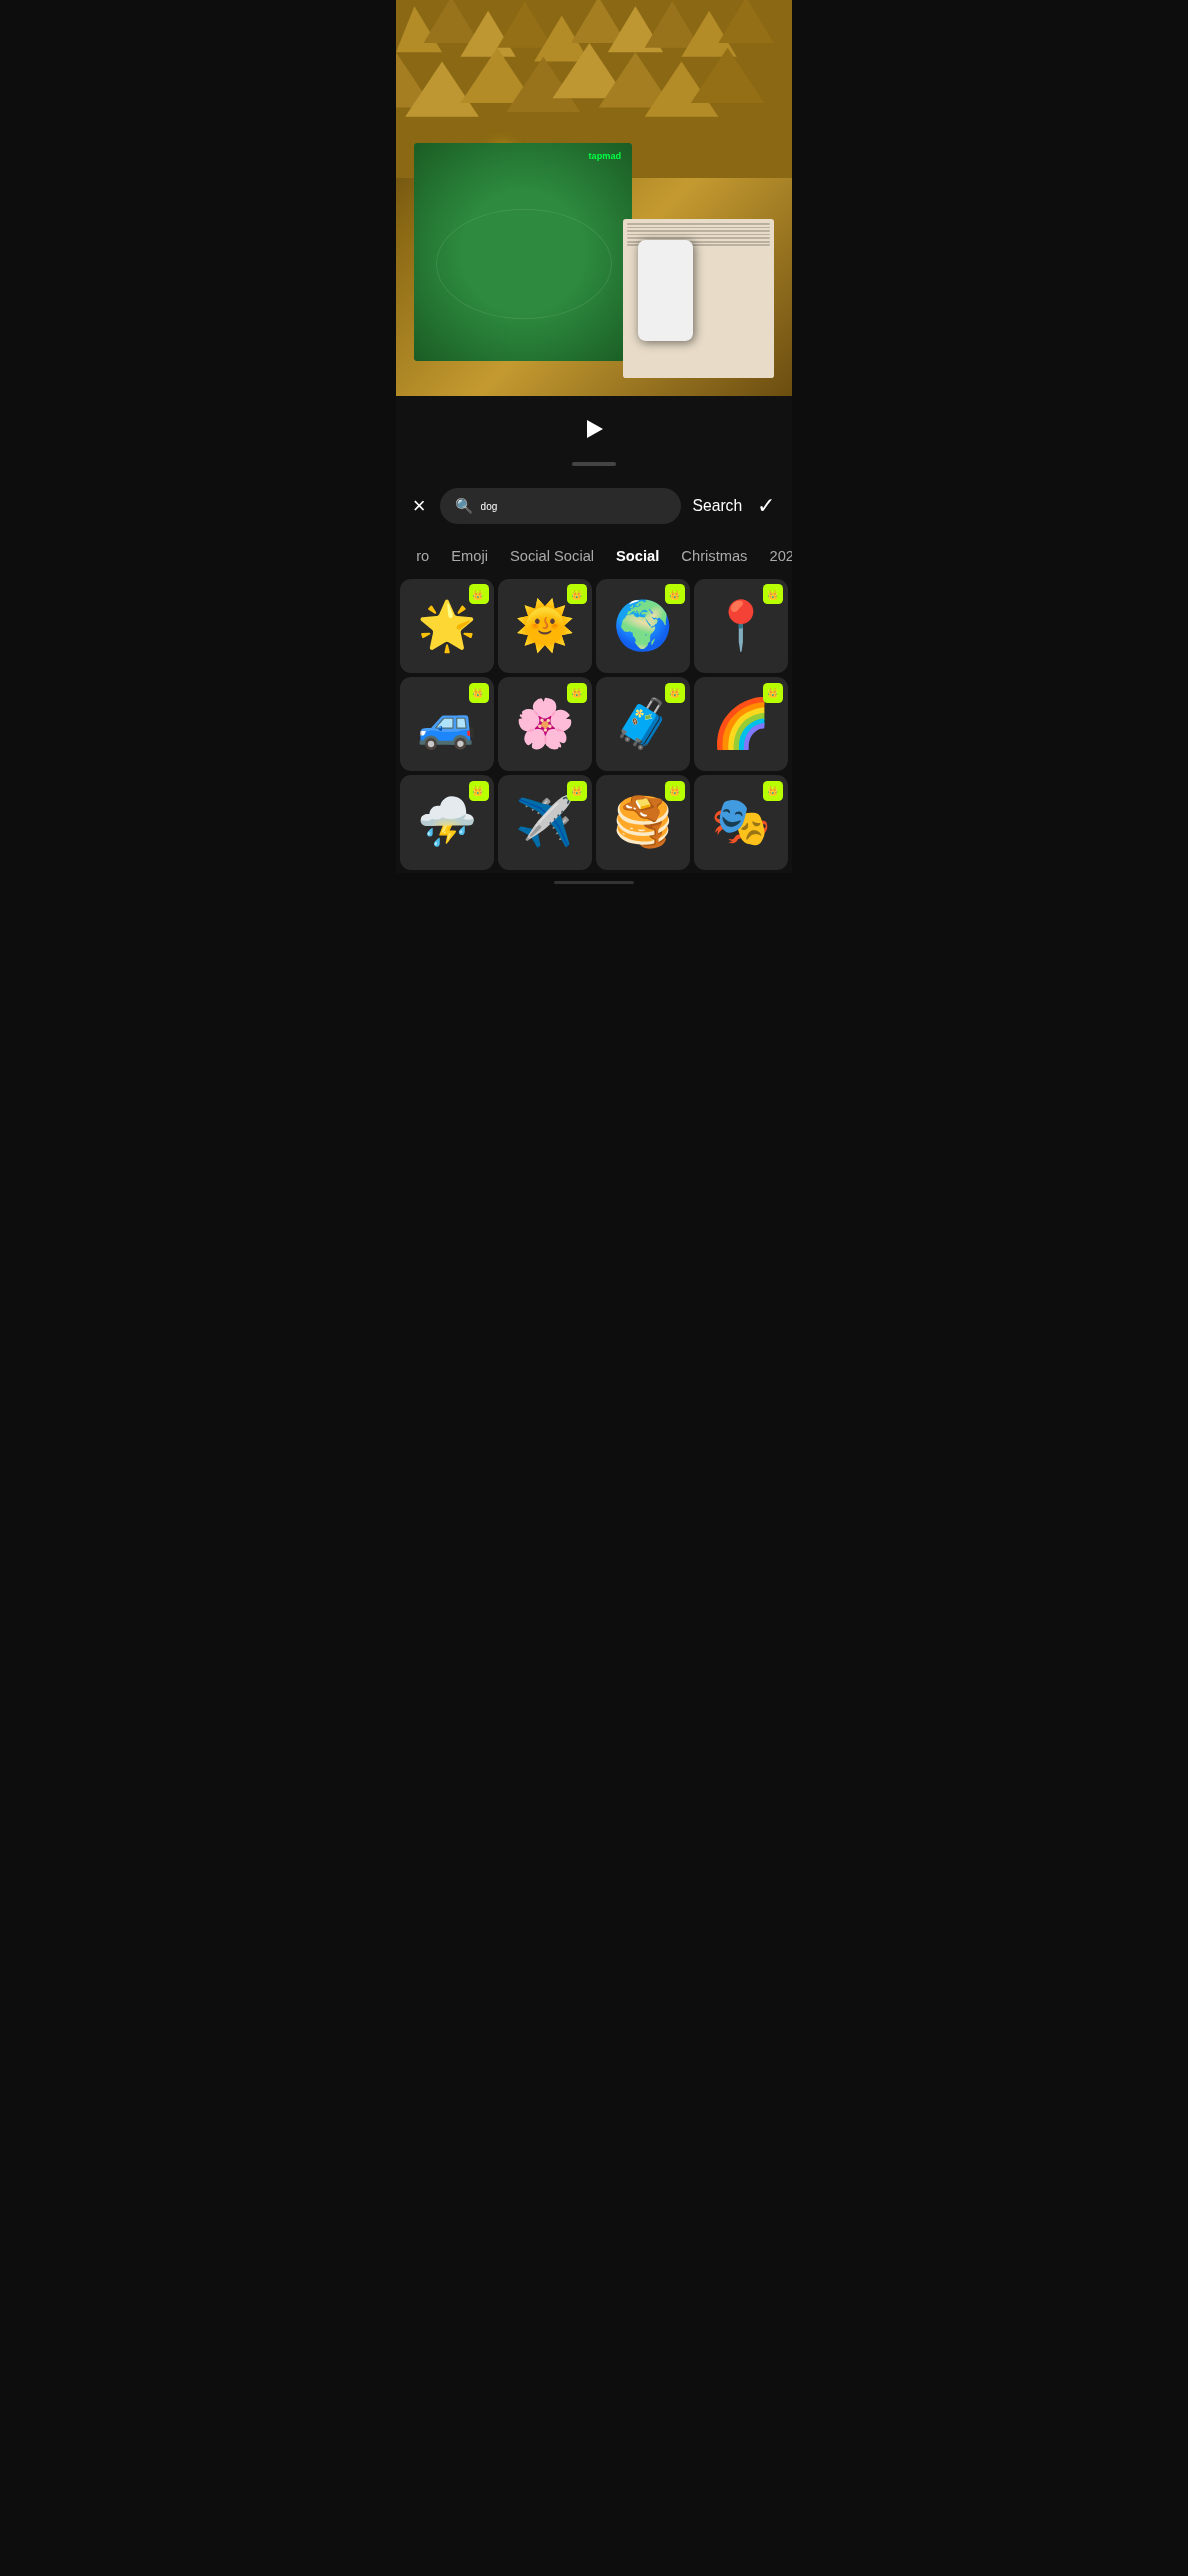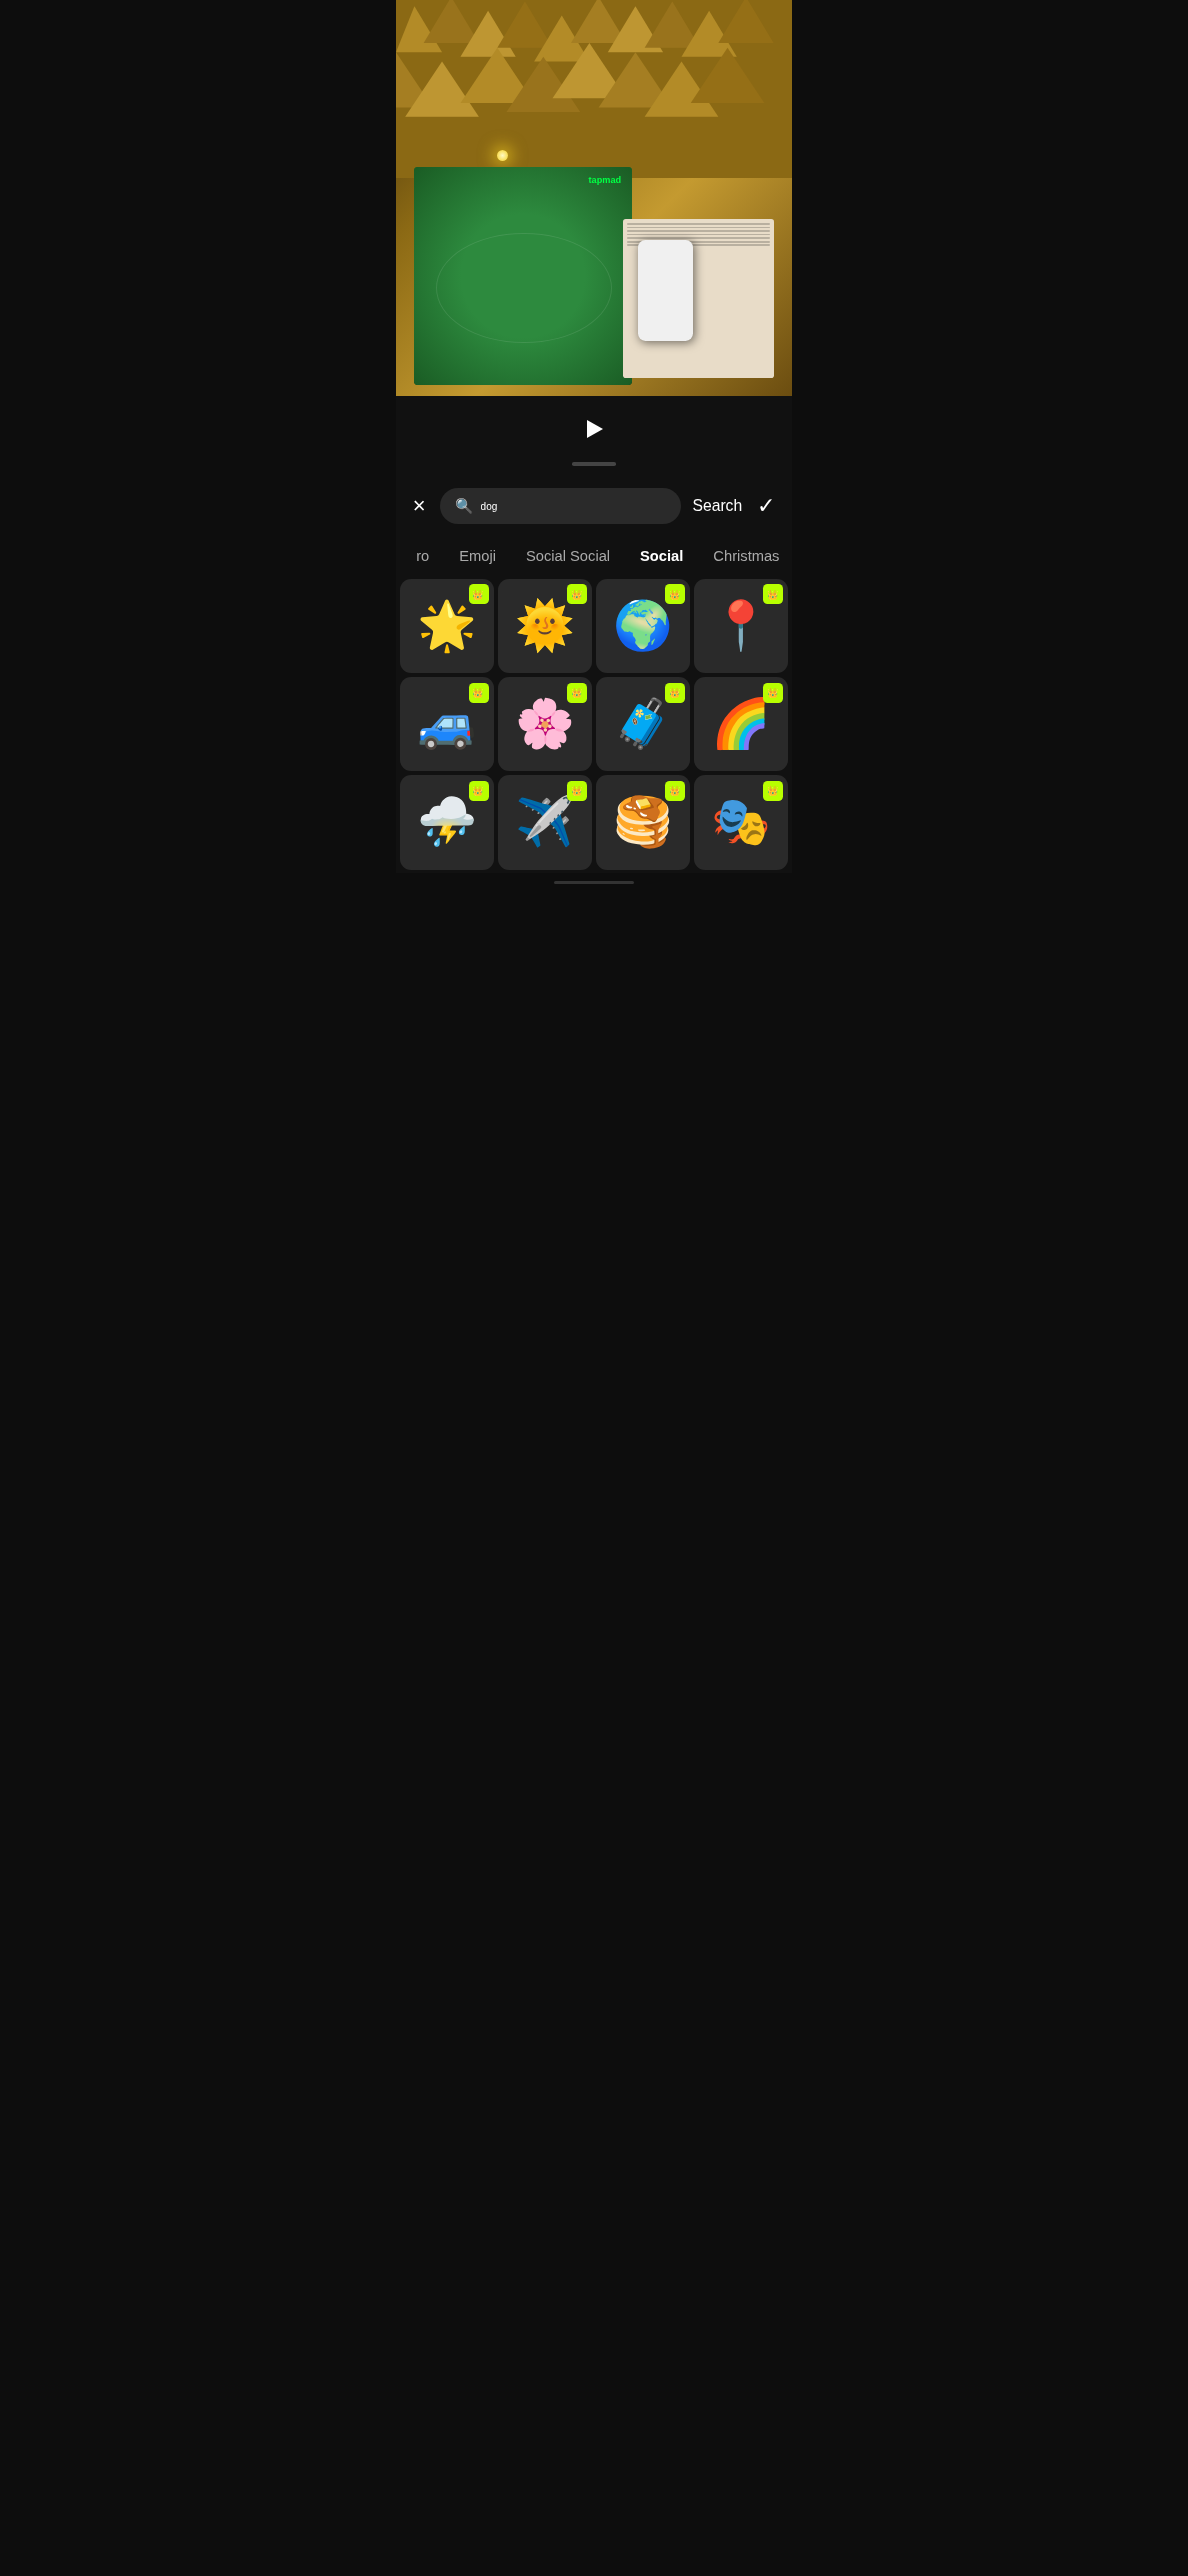--- a/index.html
+++ b/index.html
@@ -22,21 +22,21 @@
     }
     .video-thumbnail {
       width: 100%;
       aspect-ratio: 1/1;
       background: linear-gradient(135deg, #3a2a0a 0%, #8b6914 30%, #c49a30 60%, #6b4d10 100%);
       position: relative;
       overflow: hidden;
     }
     .video-inner-screen {
       position: absolute;
-      bottom: 11px;
+      bottom: 35px;
       left: 18.4px;
       width: 55%;
       height: 55%;
       background: linear-gradient(160deg, #1a6b2a 30%, #0d4d1a 60%, #0a2a0d 100%);
       border-radius: 3.7px;
       overflow: hidden;
     }
     .cricket-field {
       width: 100%;
       height: 100%;
@@ -197,21 +197,21 @@
       border: none;
       color: #fff;
       font-size: 22px;
       cursor: pointer;
       padding: 3.7px;
     }
 
     
     .category-tabs {
       display: flex;
-      gap: 8px;
+      gap: 0;
       overflow-x: auto;
       padding: 11px 9.2px 7.4px;
       background: #111;
       scrollbar-width: none;
     }
     .category-tabs::-webkit-scrollbar { display: none; }
     .tab-item {
       white-space: nowrap;
       padding: 3.7px 11px;
       font-size: 14.7px;

